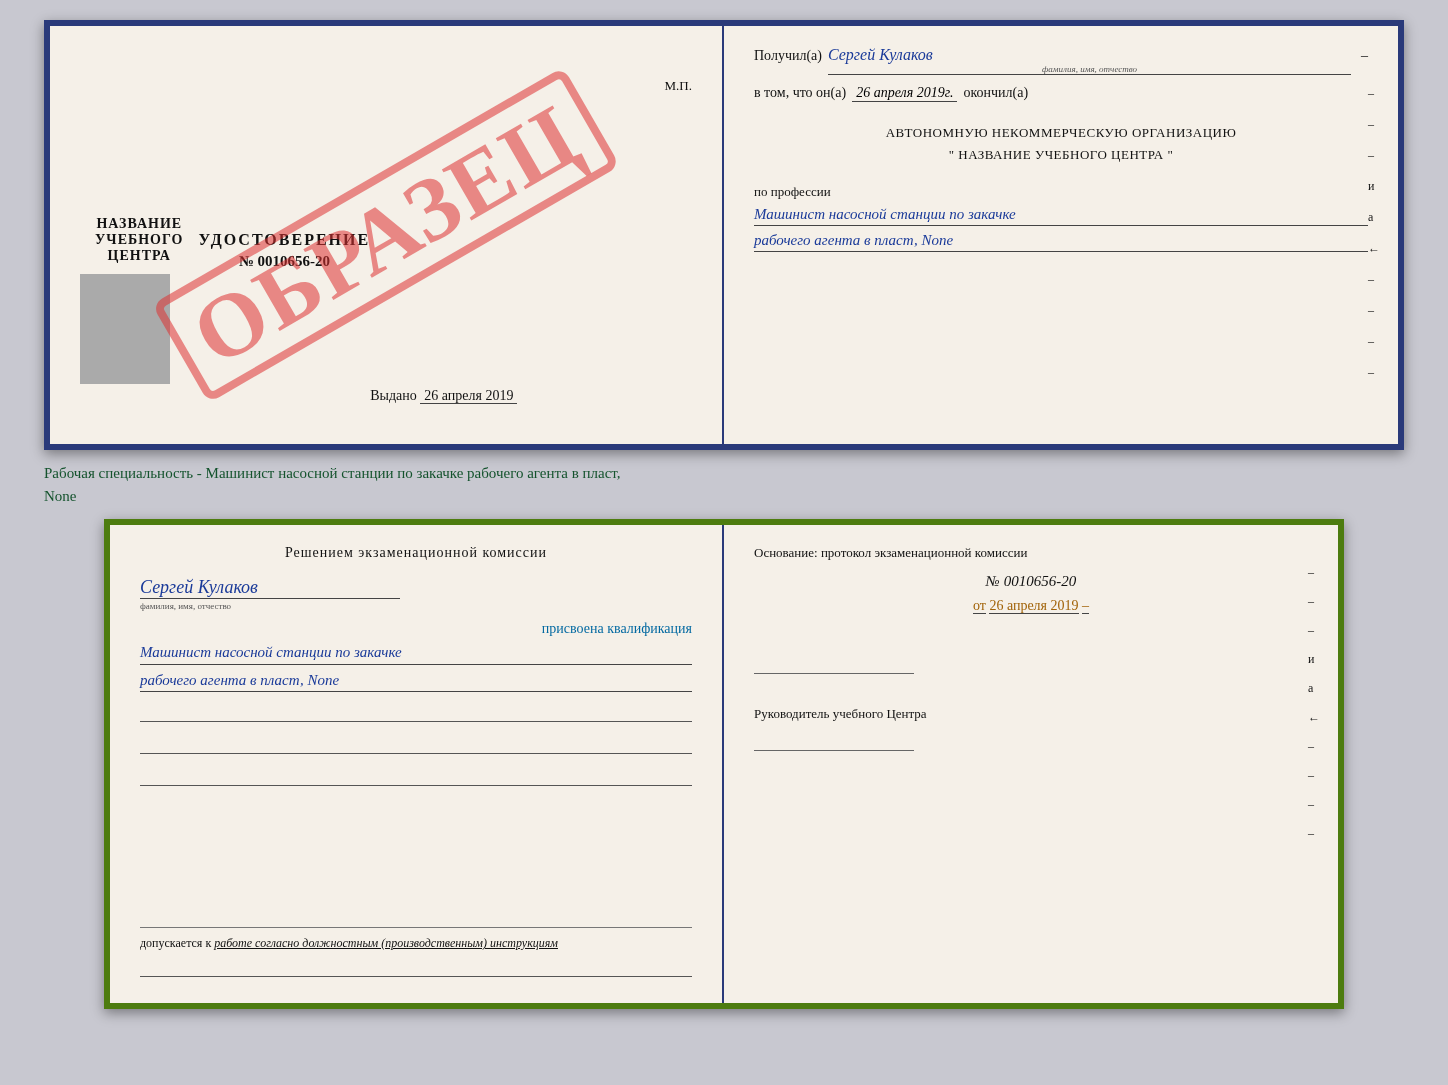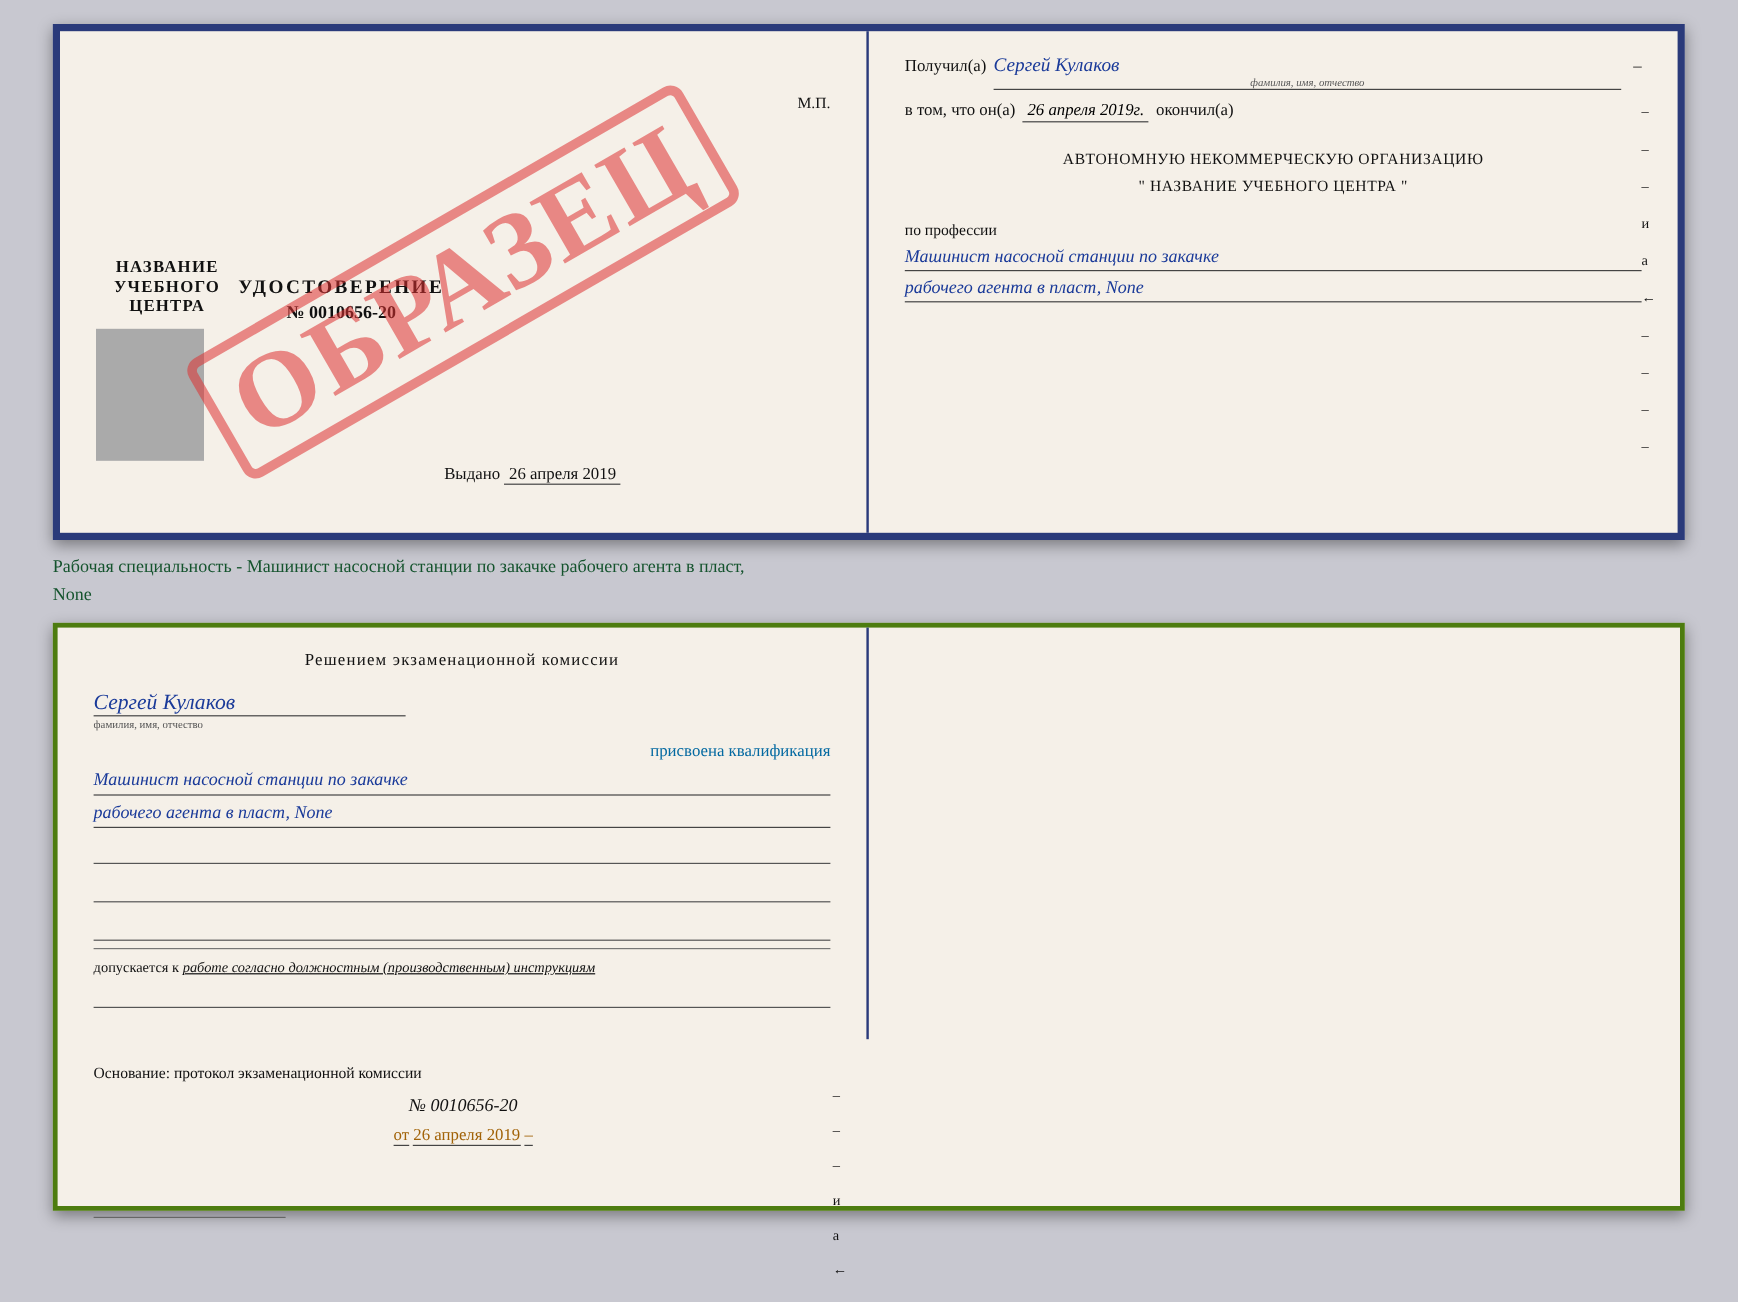--- a/index.html
+++ b/index.html
@@ -20,28 +20,27 @@
       width: 1360px;
       height: 430px;
       background: #f5f0e8;
       border: 6px solid #2a3a7a;
       display: flex;
       position: relative;
       box-shadow: 0 4px 12px rgba(0,0,0,0.4);
     }
 
     .doc-bottom {
-      width: 1360px;
+      width: 1240px;
       height: 490px;
       background: #f5f0e8;
-      border: 4px solid #4d7c0f;
+      border: 6px solid #4d7c0f;
       display: flex;
       position: relative;
       box-shadow: 0 4px 12px rgba(0,0,0,0.4);
-      flex-direction: column;
     }
 
     
     .panel-left {
       width: 50%;
       border-right: 2px solid #2a3a7a;
       padding: 20px 30px;
       display: flex;
       flex-direction: row;
       align-items: center;
@@ -457,14 +456,18 @@
     <div class="ot-date">
       <span>от</span>
       <span>26 апреля 2019</span>
       <span> –</span>
     </div>
 
     <div class="signature-block">
       <span class="signature-line"></span>
     </div>
 
+    <div class="signature-block" style="margin-top: 24px;">
+      <div>Руководитель учебного Центра</div>
+      <span class="signature-line"></span>
+    </div>
   </div>
 </div>
 
 </body></html>

